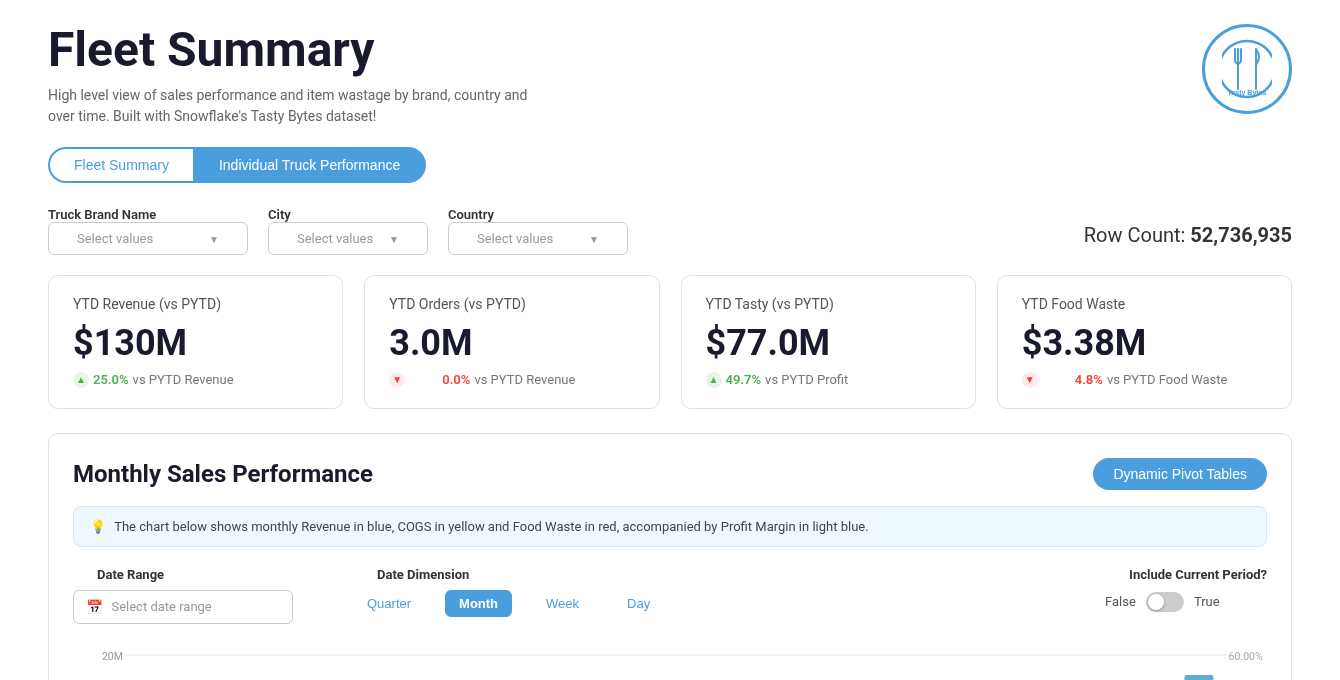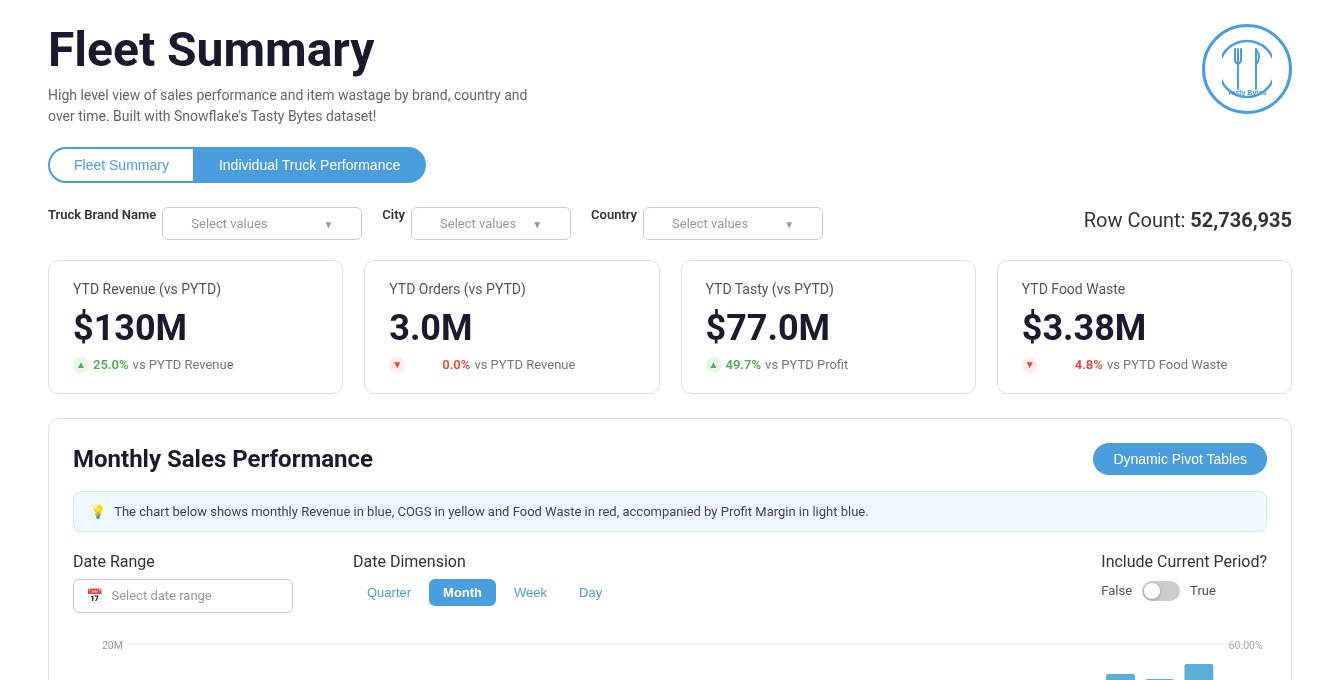--- a/index.html
+++ b/index.html
@@ -93,22 +93,21 @@
 
     
     .filters-row {
       display: flex;
       align-items: flex-end;
       gap: 20px;
       margin-bottom: 20px;
     }
     .filter-group {
       display: flex;
-      flex-direction: row;
-      gap: 6px;
+      flex-direction: column;
       justify-content: space-between;
     }
     .filter-label {
       font-size: 13px;
       font-weight: 600;
       color: #333;
     }
     .filter-select {
       display: flex;
       align-items: center;
@@ -247,39 +246,40 @@
       gap: 60px;
       align-items: flex-start;
       margin-bottom: 16px;
     }
     .control-group {
       display: flex;
       flex-direction: column;
       gap: 8px;
     }
     .control-label {
-      font-size: 16px;
-      font-weight: 400;
+      font-size: 13px;
+      font-weight: 700;
       color: #333;
+      margin-left: 24px;
     }
     .date-range-input {
       display: flex;
       align-items: center;
       border: 1px solid #ccc;
       border-radius: 6px;
       padding: 8px 12px;
       background: #fff;
       font-size: 13px;
       color: #999;
       gap: 8px;
       min-width: 220px;
     }
     .date-pills {
       display: flex;
-      gap: 4px;
+      gap: 20px;
     }
     .date-pill {
       padding: 6px 14px;
       border-radius: 6px;
       font-size: 13px;
       cursor: pointer;
       border: none;
     }
     .date-pill.active {
       background: #4a9edd;

